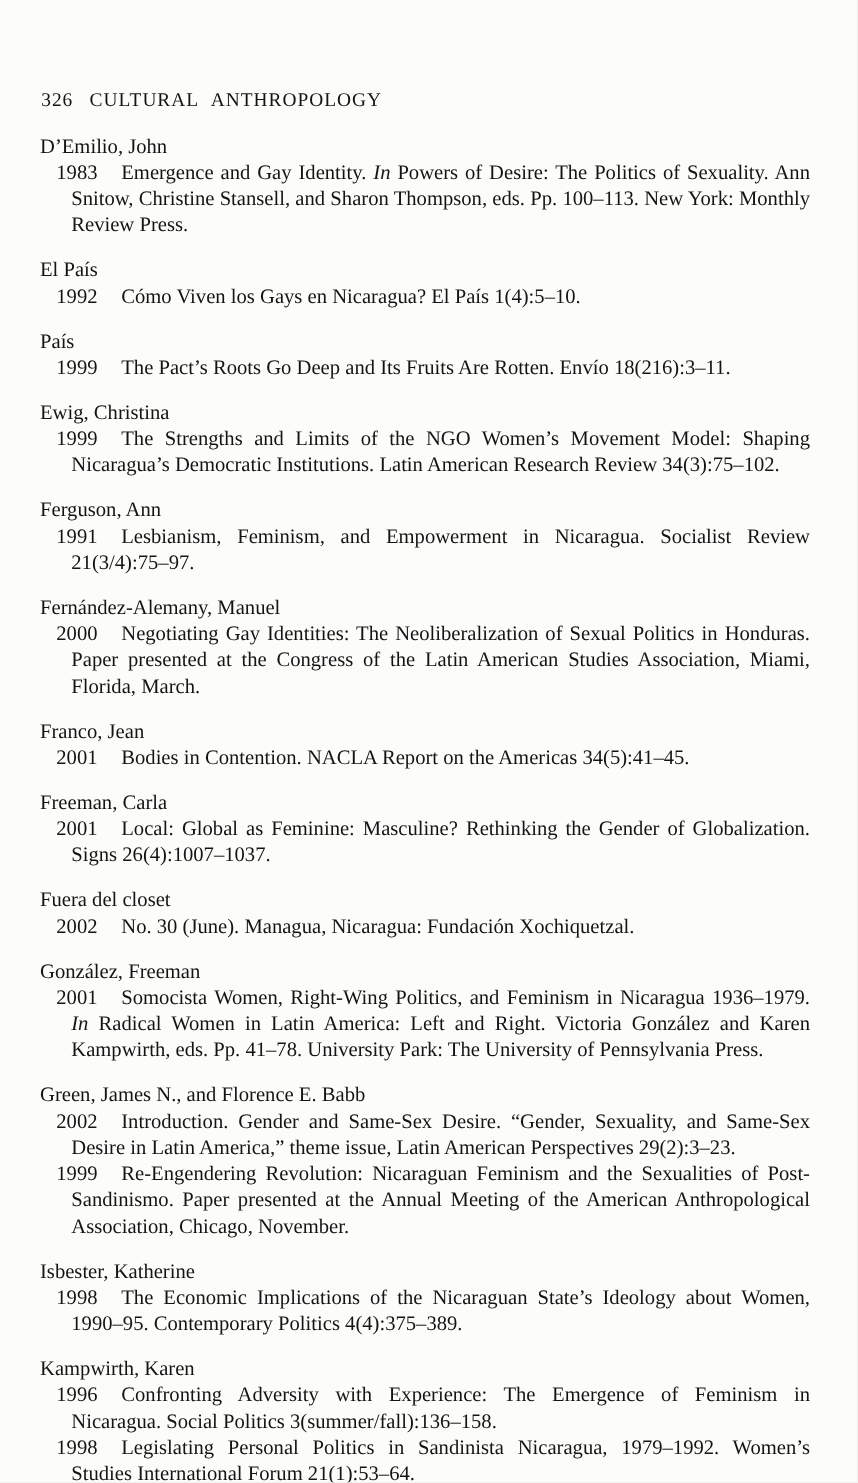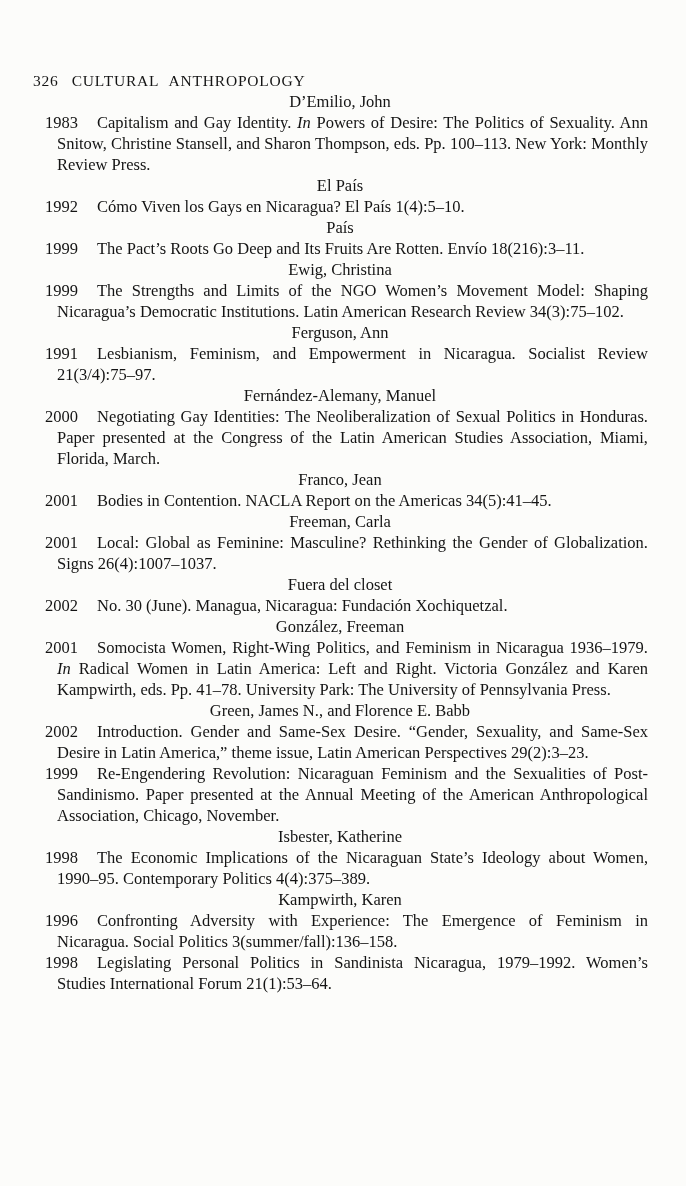--- a/index.html
+++ b/index.html
@@ -37,21 +37,22 @@
     position: absolute;
     top: 91px;
     left: 32px;
     width: 616px;
     font-size: 16.5px;
     line-height: 21px;
     text-align: justify;
   }
   .entry { margin: 0; }
   .author-line {
-    text-align: center;
+    text-align: left;
+    margin-top: 15px;
   }
   .cite-line {
     padding-left: 25px;
     text-indent: -12px;
   }
   .cite-line .year {
     margin-right: 19px;
   }
   .it { font-style: italic; }
 </style>
@@ -61,21 +62,21 @@
 <div class="page">
 
   <div class="running-head">
     <span class="page-number">326</span><span class="journal-title">CULTURAL ANTHROPOLOGY</span>
   </div>
 
   <div class="refs">
 
     <div class="entry">
       <div class="author-line">D’Emilio, John</div>
-      <div class="cite-line"><span class="year">1983</span><span><span>Capitalism and Gay Identity. </span><span class="it">In</span><span> Powers of Desire: The Politics of Sexuality. Ann Snitow, Christine Stansell, and Sharon Thompson, eds. Pp. 100–113. New York: Monthly Review Press.</span></span></div>
+      <div class="cite-line"><span class="year">1983</span><span><span>Emergence and Gay Identity. </span><span class="it">In</span><span> Powers of Desire: The Politics of Sexuality. Ann Snitow, Christine Stansell, and Sharon Thompson, eds. Pp. 100–113. New York: Monthly Review Press.</span></span></div>
     </div>
 
     <div class="entry">
       <div class="author-line">El País</div>
       <div class="cite-line"><span class="year">1992</span><span><span>Cómo Viven los Gays en Nicaragua? El País 1(4):5–10.</span></span></div>
     </div>
 
     <div class="entry">
       <div class="author-line">País</div>
       <div class="cite-line"><span class="year">1999</span><span><span>The Pact’s Roots Go Deep and Its Fruits Are Rotten. Envío 18(216):3–11.</span></span></div>

